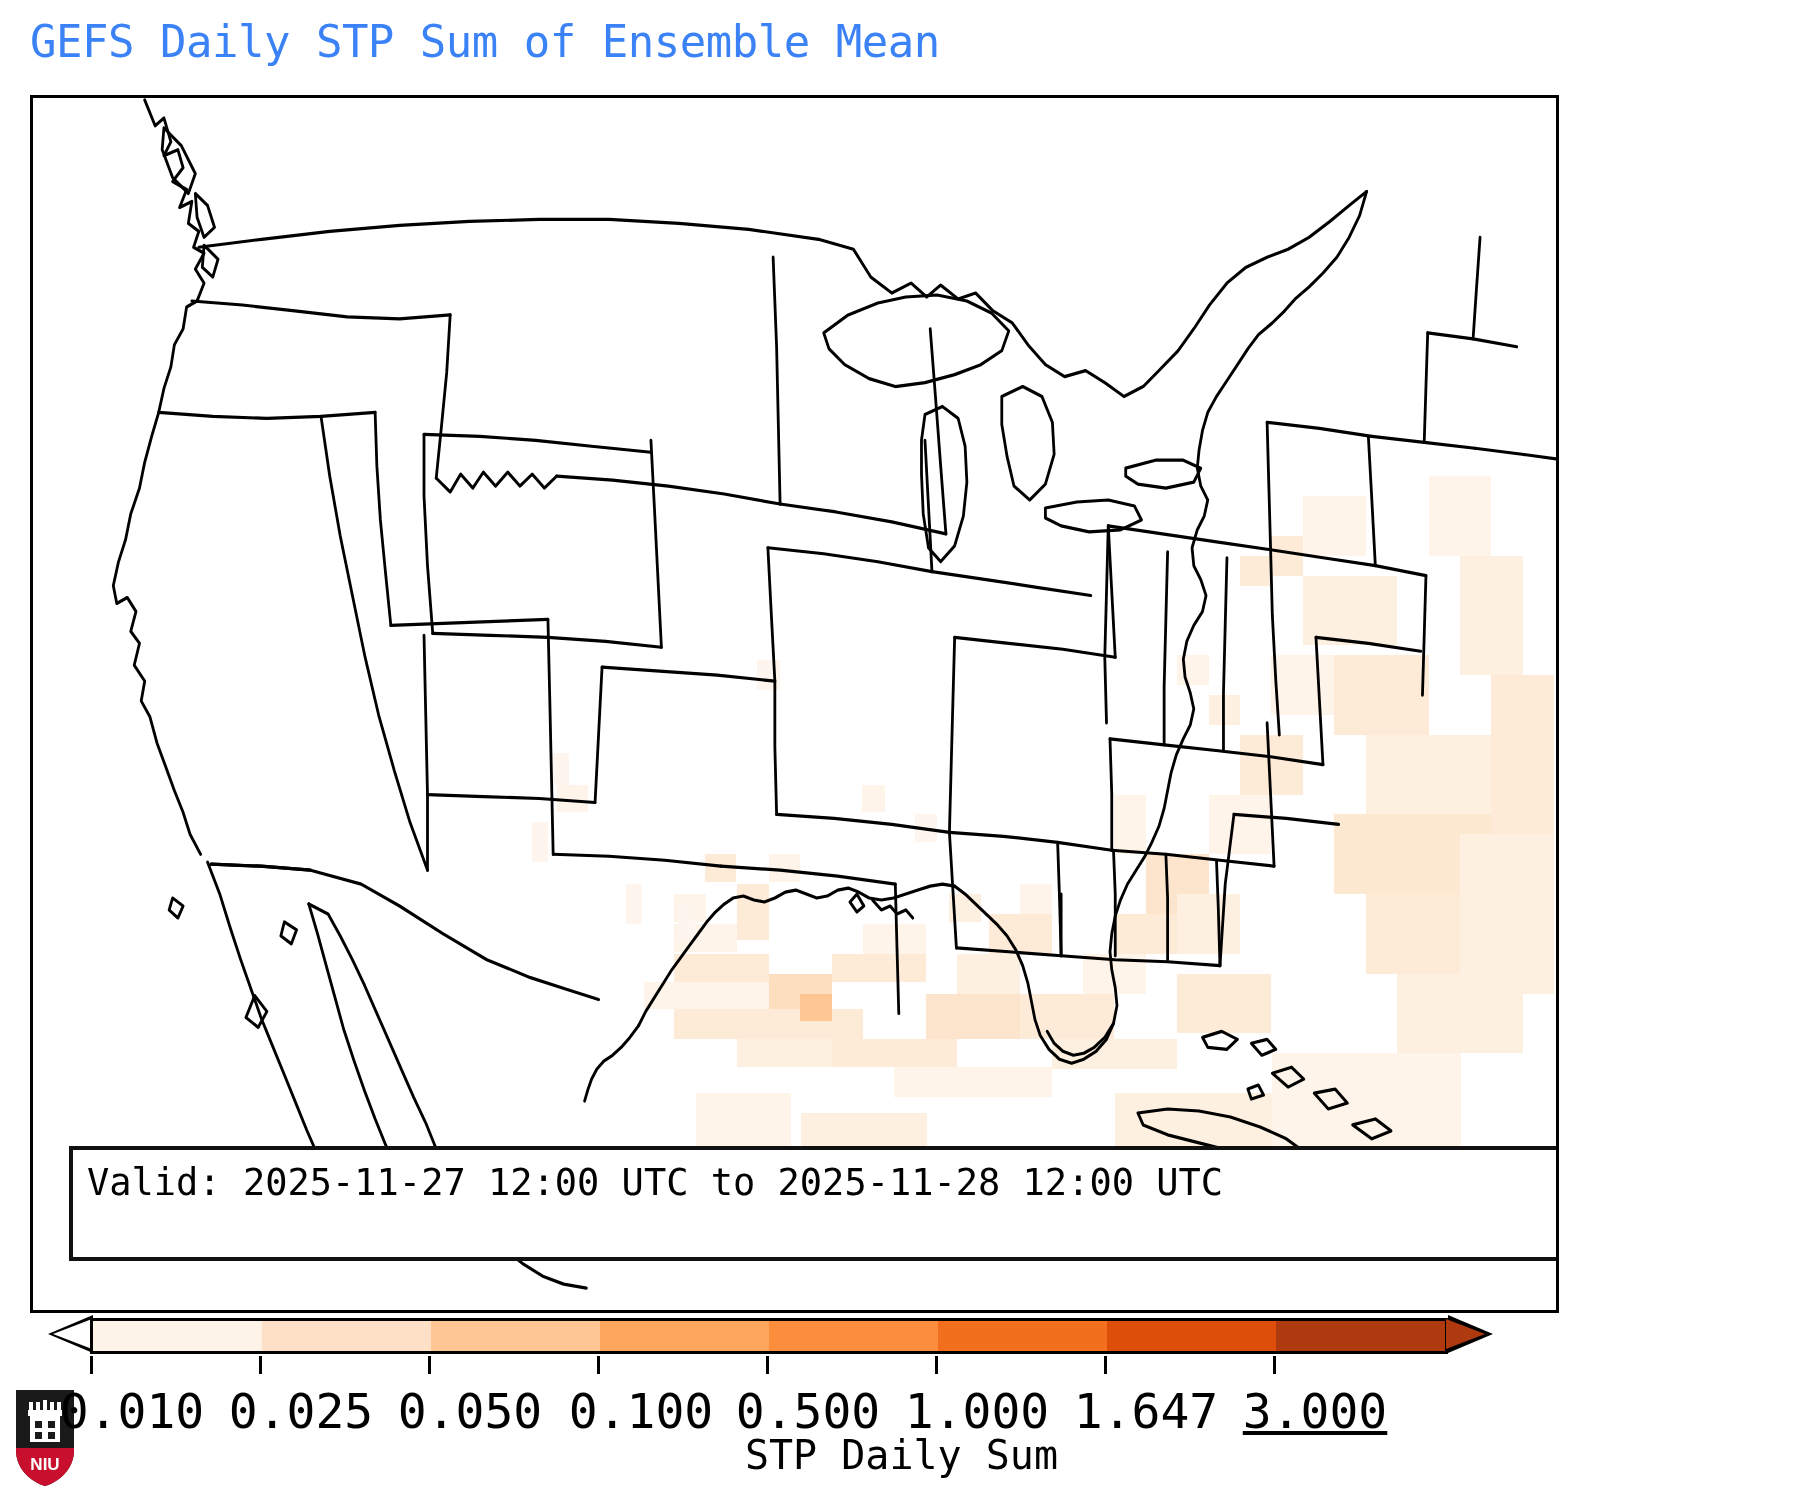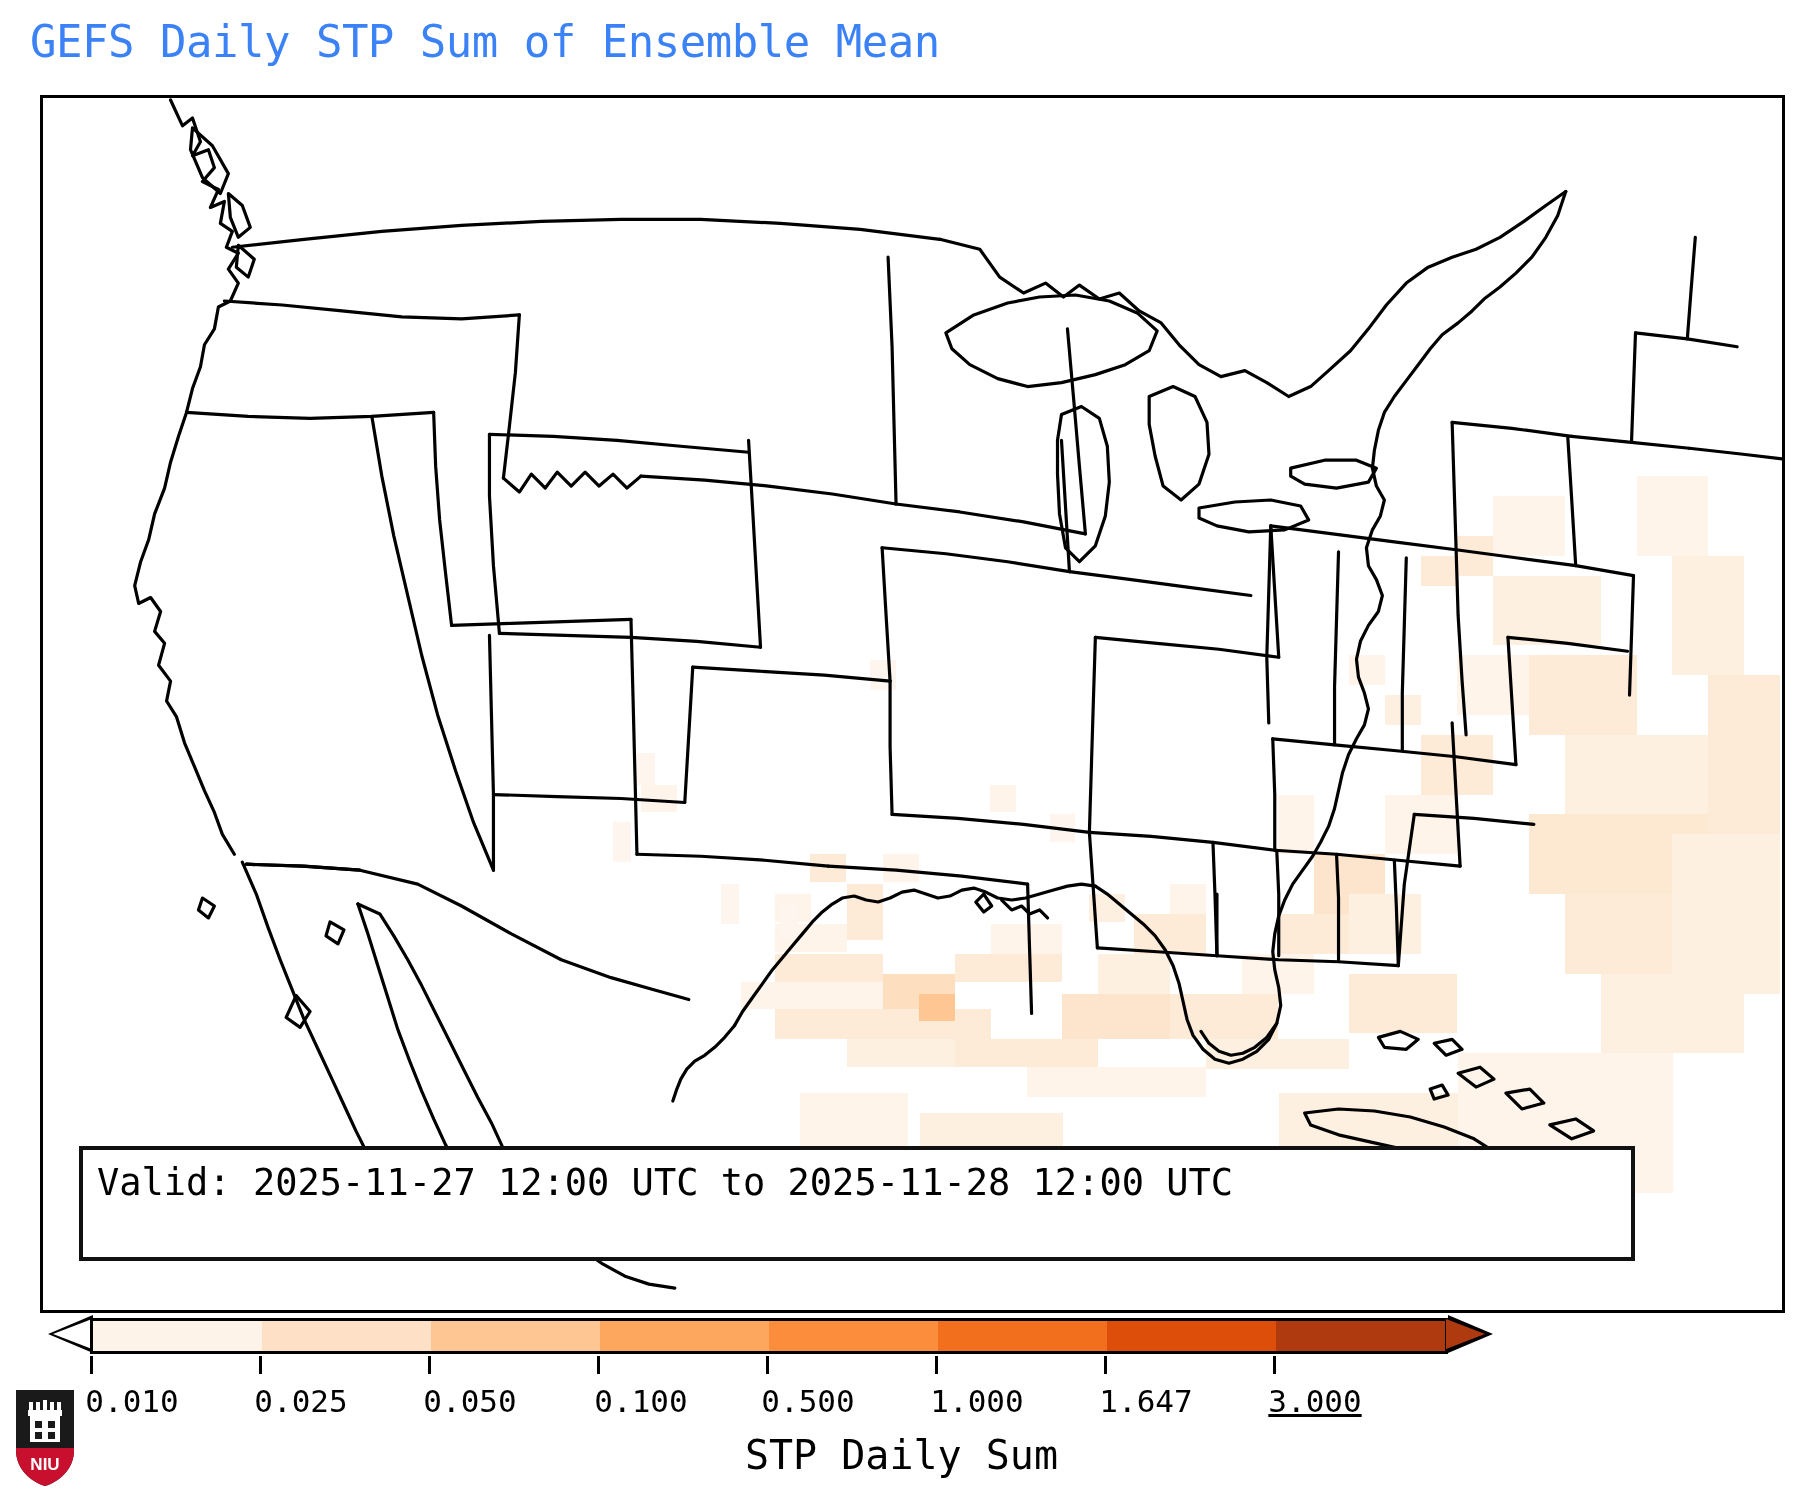--- a/index.html
+++ b/index.html
@@ -2,21 +2,21 @@
 <html><head>
 <meta charset="utf-8">
 <style>
   html,body{margin:0;padding:0;background:#ffffff;}
   body{width:1803px;height:1500px;position:relative;overflow:hidden;
        font-family:"DejaVu Sans Mono","Liberation Mono",monospace;}
 
   #title{position:absolute;left:30px;top:16px;font-size:44px;color:#3b82f6;
          letter-spacing:-0.5px;white-space:nowrap;}
 
-  #map-frame{position:absolute;left:40px;top:95px;width:1745px;height:1218px;
+  #map-frame{position:absolute;left:30px;top:95px;width:1529px;height:1218px;
              border:3px solid #000;box-sizing:border-box;background:#fff;overflow:hidden;}
 
   #map-svg{position:absolute;left:0;top:0;width:100%;height:100%;}
   #data-layer{position:absolute;left:0;top:0;width:100%;height:100%;}
 
   #infobox{position:absolute;left:36px;top:1048px;width:1556px;height:115px;
            border:4px solid #111;background:#fff;box-sizing:border-box;
            padding:6px 0 0 14px;z-index:30;}
   .info-line{font-size:37px;line-height:54px;color:#000;white-space:pre;}
 
@@ -28,21 +28,21 @@
   #cb-arrow-left{left:48px;border-top:19px solid transparent;border-bottom:19px solid transparent;
                  border-right:45px solid #000;}
   #cb-arrow-left-in{left:53px;top:9px;border-top:15px solid transparent;border-bottom:15px solid transparent;
                  border-right:39px solid #fff;}
   #cb-arrow-right{left:1448px;border-top:19px solid transparent;border-bottom:19px solid transparent;
                  border-left:45px solid #000;}
   #cb-arrow-right-in{left:1446px;top:9px;border-top:15px solid transparent;border-bottom:15px solid transparent;
                  border-left:39px solid #b03a10;}
 
   .cb-tick{position:absolute;top:46px;width:3px;height:18px;background:#000;}
-  .cb-lbl{position:absolute;top:1383px;font-size:31px;color:#000;
+  .cb-lbl{position:absolute;top:1383px;font-size:48px;color:#000;
           transform:translateX(-50%);white-space:nowrap;}
   #cb-axis-title{position:absolute;left:0;top:1432px;width:1803px;text-align:center;
                  font-size:40px;color:#000;}
 
   #niu-logo{position:absolute;left:14px;top:1388px;width:62px;height:100px;}
 </style>
 </head>
 <body>
 
 <div id="title">GEFS Daily STP Sum of Ensemble Mean</div>

